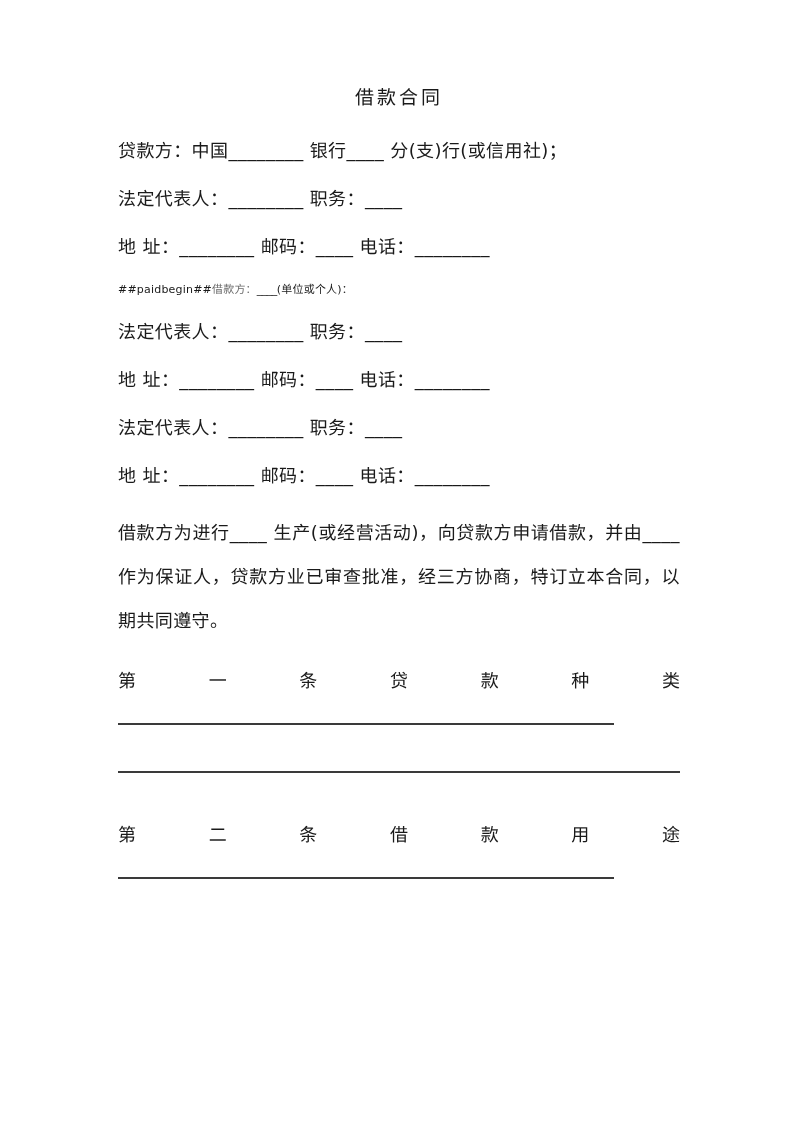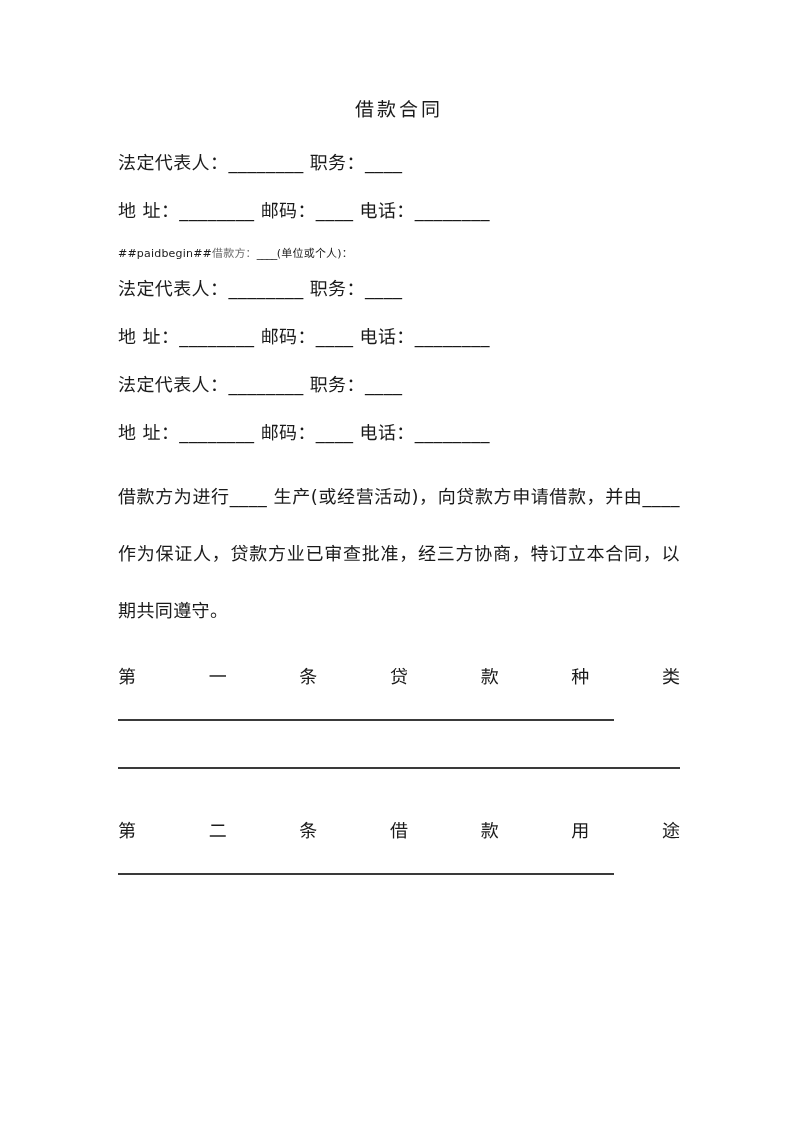--- a/index.html
+++ b/index.html
@@ -16,21 +16,21 @@
     position: relative;
     width: 793px;
     height: 1122px;
     background: #ffffff;
     overflow: hidden;
     box-sizing: border-box;
   }
   .content {
     position: absolute;
     left: 118px;
-    top: 96px;
+    top: 84px;
     width: 562px;
   }
 
   
   .doc-title {
     font-size: 19px;
     line-height: 26px;
     text-align: center;
     letter-spacing: 3px;
     color: #1a1a1a;
@@ -49,29 +49,29 @@
     white-space: pre-wrap;
     word-break: break-all;
   }
   .line:last-child { margin-bottom: 0; }
 
   
   .line.small {
     font-size: 11px;
     line-height: 16px;
     letter-spacing: 0.2px;
-    margin: 0 0 14px 0;
+    margin: 0 0 21px 0;
   }
   .line.small .marker { color: #1a1a1a; }
   .line.small .dim { color: #6a6a6a; }
 
   
   .para {
     font-size: 18px;
-    line-height: 57px;
+    line-height: 44px;
     color: #1a1a1a;
     letter-spacing: 0.4px;
     margin: 6px 0 16px 0;
     text-align: justify;
     text-justify: inter-character;
     white-space: pre-wrap;
     word-break: break-all;
   }
 
   
@@ -109,20 +109,21 @@
   }
 </style>
 </head>
 <body>
 
 <div class="page">
   <div class="content">
 
     <h1 class="doc-title">借款合同</h1>
 
+    <p class="line">贷款方：中国________ 银行____ 分(支)行(或信用社)；</p>
 
     <p class="line">法定代表人：________ 职务：____</p>
 
     <p class="line">地 址：________ 邮码：____ 电话：________</p>
 
     <p class="line small"><span class="marker">##paidbegin##</span><span class="dim">借款方：</span><span class="blank">____</span><span>(单位或个人)：</span></p>
 
     <p class="line">法定代表人：________ 职务：____</p>
 
     <p class="line">地 址：________ 邮码：____ 电话：________</p>

